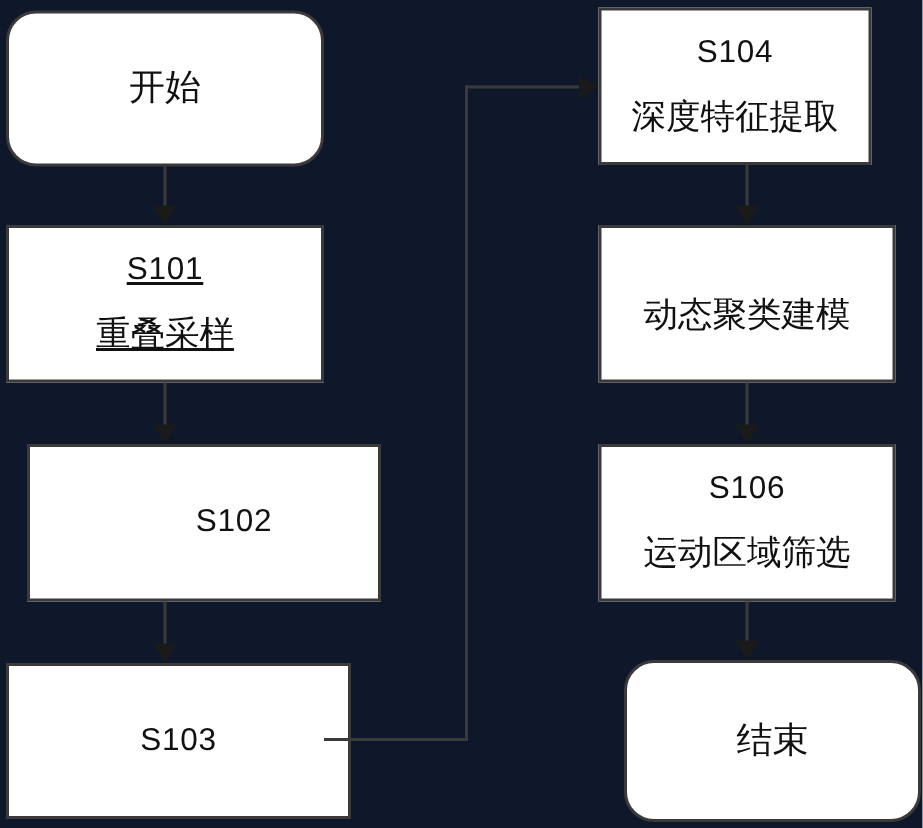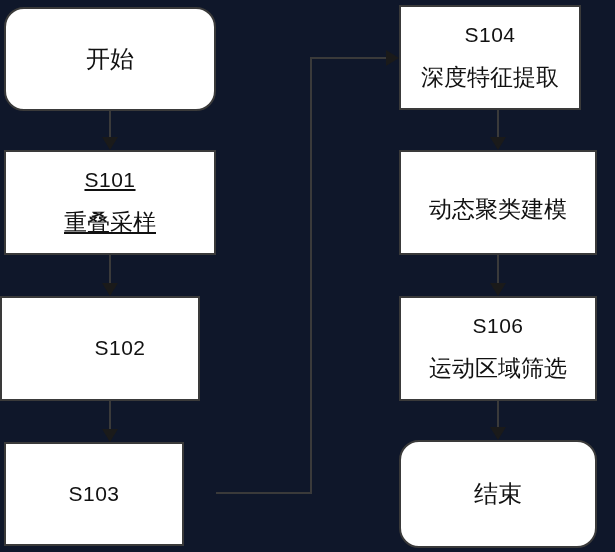--- a/index.html
+++ b/index.html
@@ -84,28 +84,28 @@
   <div class="arrow-down" style="left:102px; top:137px;"></div>
 
   <div class="node" style="left:4px; top:150px; width:212px; height:105px;text-decoration:underline;">
     <div class="line-id">S101</div>
     <div class="line-label">重叠采样</div>
   </div>
 
   <div class="conn v" style="left:109px; top:255px; height:29px;"></div>
   <div class="arrow-down" style="left:102px; top:283px;"></div>
 
-  <div class="node" style="left:0; top:296px; width:200px; height:105px;padding-left:40px;">
+  <div class="node" style="left:18px; top:296px; width:236px; height:105px;padding-left:40px;">
     <div class="line-id">S102</div>
   </div>
 
   <div class="conn v" style="left:109px; top:401px; height:29px;"></div>
   <div class="arrow-down" style="left:102px; top:429px;"></div>
 
-  <div class="node" style="left:4px; top:442px; width:180px; height:104px;text-align:center;">
+  <div class="node" style="left:4px; top:442px; width:230px; height:104px;text-align:center;">
     <div class="line-id">S103</div>
   </div>
 
   <div class="conn h" style="left:216px; top:492px; width:96px;"></div>
   <div class="conn v" style="left:310px; top:57px; height:436px;"></div>
   <div class="conn h" style="left:310px; top:57px; width:78px;"></div>
   <div class="arrow-right" style="left:386px; top:50px;"></div>
 
   <div class="node" style="left:399px; top:5px; width:182px; height:105px;">
     <div class="line-id">S104</div>
@@ -123,17 +123,17 @@
   <div class="arrow-down" style="left:490px; top:283px;"></div>
 
   <div class="node" style="left:399px; top:296px; width:198px; height:105px;align-items:center;">
     <div class="line-id">S106</div>
     <div class="line-label">运动区域筛选</div>
   </div>
 
   <div class="conn v" style="left:497px; top:401px; height:27px;"></div>
   <div class="arrow-down" style="left:490px; top:427px;"></div>
 
-  <div class="node terminal" style="left:399px; top:440px; width:198px; height:108px;">
+  <div class="node terminal" style="left:416px; top:440px; width:198px; height:108px;">
     <div class="line-label">结束</div>
   </div>
 
 </div>
 
 </body></html>

